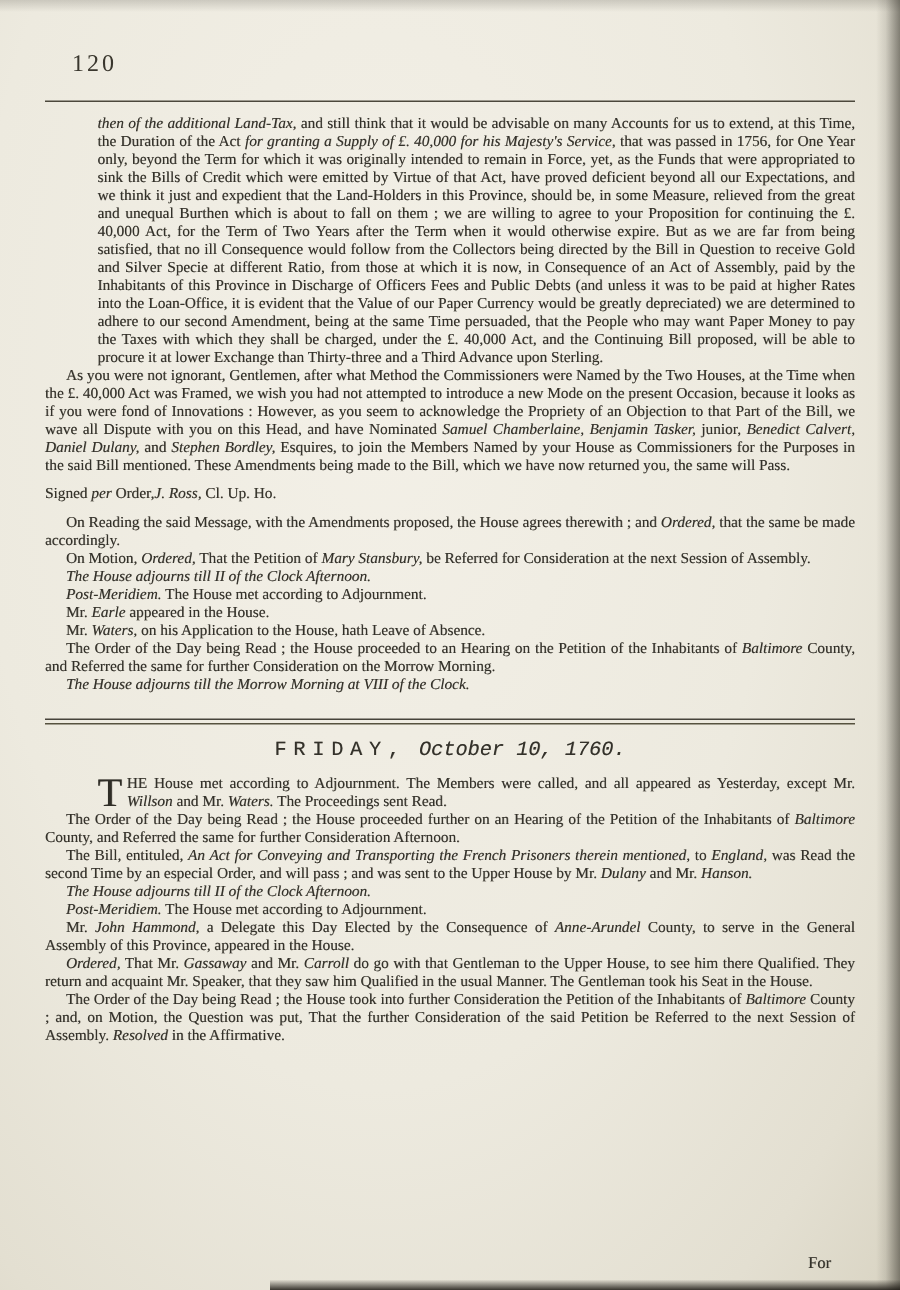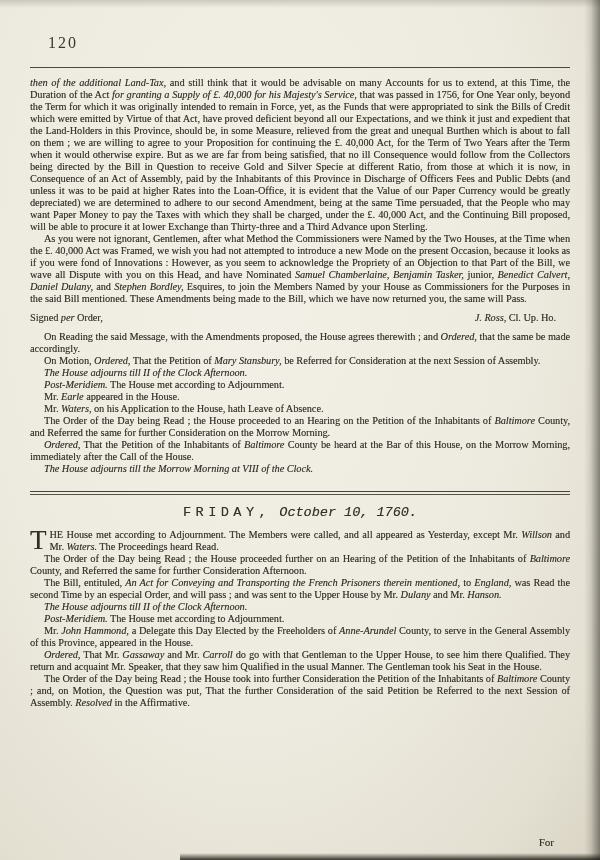--- a/index.html
+++ b/index.html
@@ -35,25 +35,25 @@
     font-size:22px; letter-spacing:1px; color:#34312a;
     text-shadow:0.3px 0.3px 0.5px rgba(50,45,35,0.45);
   }
   .rule { border:none; border-top:1.4px solid #4c483c; margin:5px 30px 9px 30px; }
   .content { padding:0 30px; }
   .para {
     font-size:10.2px; line-height:12px; text-align:justify;
     text-indent:14px; color:#33312a;
     text-shadow:0.25px 0.25px 0.4px rgba(55,50,40,0.5);
   }
-  .para.flush { text-indent:0; }
+  .para.flush { text-indent:0;margin-left:35px; }
   .it { font-style:italic; }
   .ls { letter-spacing:4.5px; }
   .sig-row {
-    display:flex; justify-content:space-between; padding-right:14px;
+    display:flex; justify-content:flex-start; padding-right:14px;
     font-size:10.2px; line-height:12px; margin:7px 0 7px 0;
     text-shadow:0.25px 0.25px 0.4px rgba(55,50,40,0.5);
   }
   .section-divider {
     height:4px; margin:16px 30px 10px 30px;
     border-top:1.4px solid #46433a; border-bottom:1px solid #56523f;
   }
   .day-heading {
     text-align:center; font-weight:normal; font-size:13.5px;
     margin:6px 0 9px 0; color:#33312a;
@@ -92,42 +92,41 @@
         <span><span class="it">J. Ross, </span><span>Cl. Up. Ho.</span></span>
       </div>
 
       <p class="para"><span>On Reading the said Message, with the Amendments proposed, the House agrees therewith ; and </span><span class="it">Ordered,</span><span> that the same be made accordingly.</span></p>
       <p class="para"><span>On Motion, </span><span class="it">Ordered,</span><span> That the Petition of </span><span class="it">Mary Stansbury,</span><span> be Referred for Consideration at the next Session of Assembly.</span></p>
       <p class="para"><span class="it">The House adjourns till II of the Clock Afternoon.</span></p>
       <p class="para"><span class="it">Post-Meridiem.</span><span>  The House met according to Adjournment.</span></p>
       <p class="para"><span>Mr. </span><span class="it">Earle</span><span> appeared in the House.</span></p>
       <p class="para"><span>Mr. </span><span class="it">Waters,</span><span> on his Application to the House, hath Leave of Absence.</span></p>
       <p class="para"><span>The Order of the Day being Read ; the House proceeded to an Hearing on the Petition of the Inhabitants of </span><span class="it">Baltimore</span><span> County, and Referred the same for further Consideration on the Morrow Morning.</span></p>
-      <p class="para"><span class="it">Ordered,</span><span> That the Petition of the Inhabitants of </span><span class="it">Baltimore</span><span> County be heard at the Bar of this House, on the Morrow Morning, immediately after the Call of the House.</span></p>
       <p class="para"><span class="it">The House adjourns till the Morrow Morning at VIII of the Clock.</span></p>
     </section>
 
   </div>
 
   <div class="section-divider"></div>
 
   <div class="content">
 
     <h2 class="day-heading"><span class="ls">FRIDAY,</span><span> </span><span class="it">October 10, 1760.</span></h2>
 
     <section>
       <p class="para flush">
         <span class="dropcap">T</span>
-        <span><span>HE House met according to Adjournment.  The Members were called, and all appeared as Yesterday, except Mr. </span><span class="it">Willson</span><span> and Mr. </span><span class="it">Waters.</span><span>  The Proceedings heard Read.</span></span>
+        <span><span>HE House met according to Adjournment.  The Members were called, and all appeared as Yesterday, except Mr. </span><span class="it">Willson</span><span> and Mr. </span><span class="it">Waters.</span><span>  The Proceedings sent Read.</span></span>
       </p>
       <p class="para"><span>The Order of the Day being Read ; the House proceeded further on an Hearing of the Petition of the Inhabitants of </span><span class="it">Baltimore</span><span> County, and Referred the same for further Consideration Afternoon.</span></p>
       <p class="para"><span>The Bill, entituled, </span><span class="it">An Act for Conveying and Transporting the French Prisoners therein mentioned,</span><span> to </span><span class="it">England,</span><span> was Read the second Time by an especial Order, and will pass ; and was sent to the Upper House by Mr. </span><span class="it">Dulany</span><span> and Mr. </span><span class="it">Hanson.</span></p>
       <p class="para"><span class="it">The House adjourns till II of the Clock Afternoon.</span></p>
       <p class="para"><span class="it">Post-Meridiem.</span><span>  The House met according to Adjournment.</span></p>
-      <p class="para"><span>Mr. </span><span class="it">John Hammond,</span><span> a Delegate this Day Elected by the Freeholders of </span><span class="it">Anne-Arundel</span><span> County, to serve in the General Assembly of this Province, appeared in the House.</span></p>
+      <p class="para"><span>Mr. </span><span class="it">John Hammond,</span><span> a Delegate this Day Elected by the Consequence of </span><span class="it">Anne-Arundel</span><span> County, to serve in the General Assembly of this Province, appeared in the House.</span></p>
       <p class="para"><span class="it">Ordered,</span><span> That Mr. </span><span class="it">Gassaway</span><span> and Mr. </span><span class="it">Carroll</span><span> do go with that Gentleman to the Upper House, to see him there Qualified.  They return and acquaint Mr. Speaker, that they saw him Qualified in the usual Manner.  The Gentleman took his Seat in the House.</span></p>
       <p class="para"><span>The Order of the Day being Read ; the House took into further Consideration the Petition of the Inhabitants of </span><span class="it">Baltimore</span><span> County ; and, on Motion, the Question was put, That the further Consideration of the said Petition be Referred to the next Session of Assembly.  </span><span class="it">Resolved</span><span> in the Affirmative.</span></p>
     </section>
 
   </div>
 
   <div class="catchword">For</div>
 
   <div class="scan-corner"></div>
   <div class="scan-edge-right"></div>

